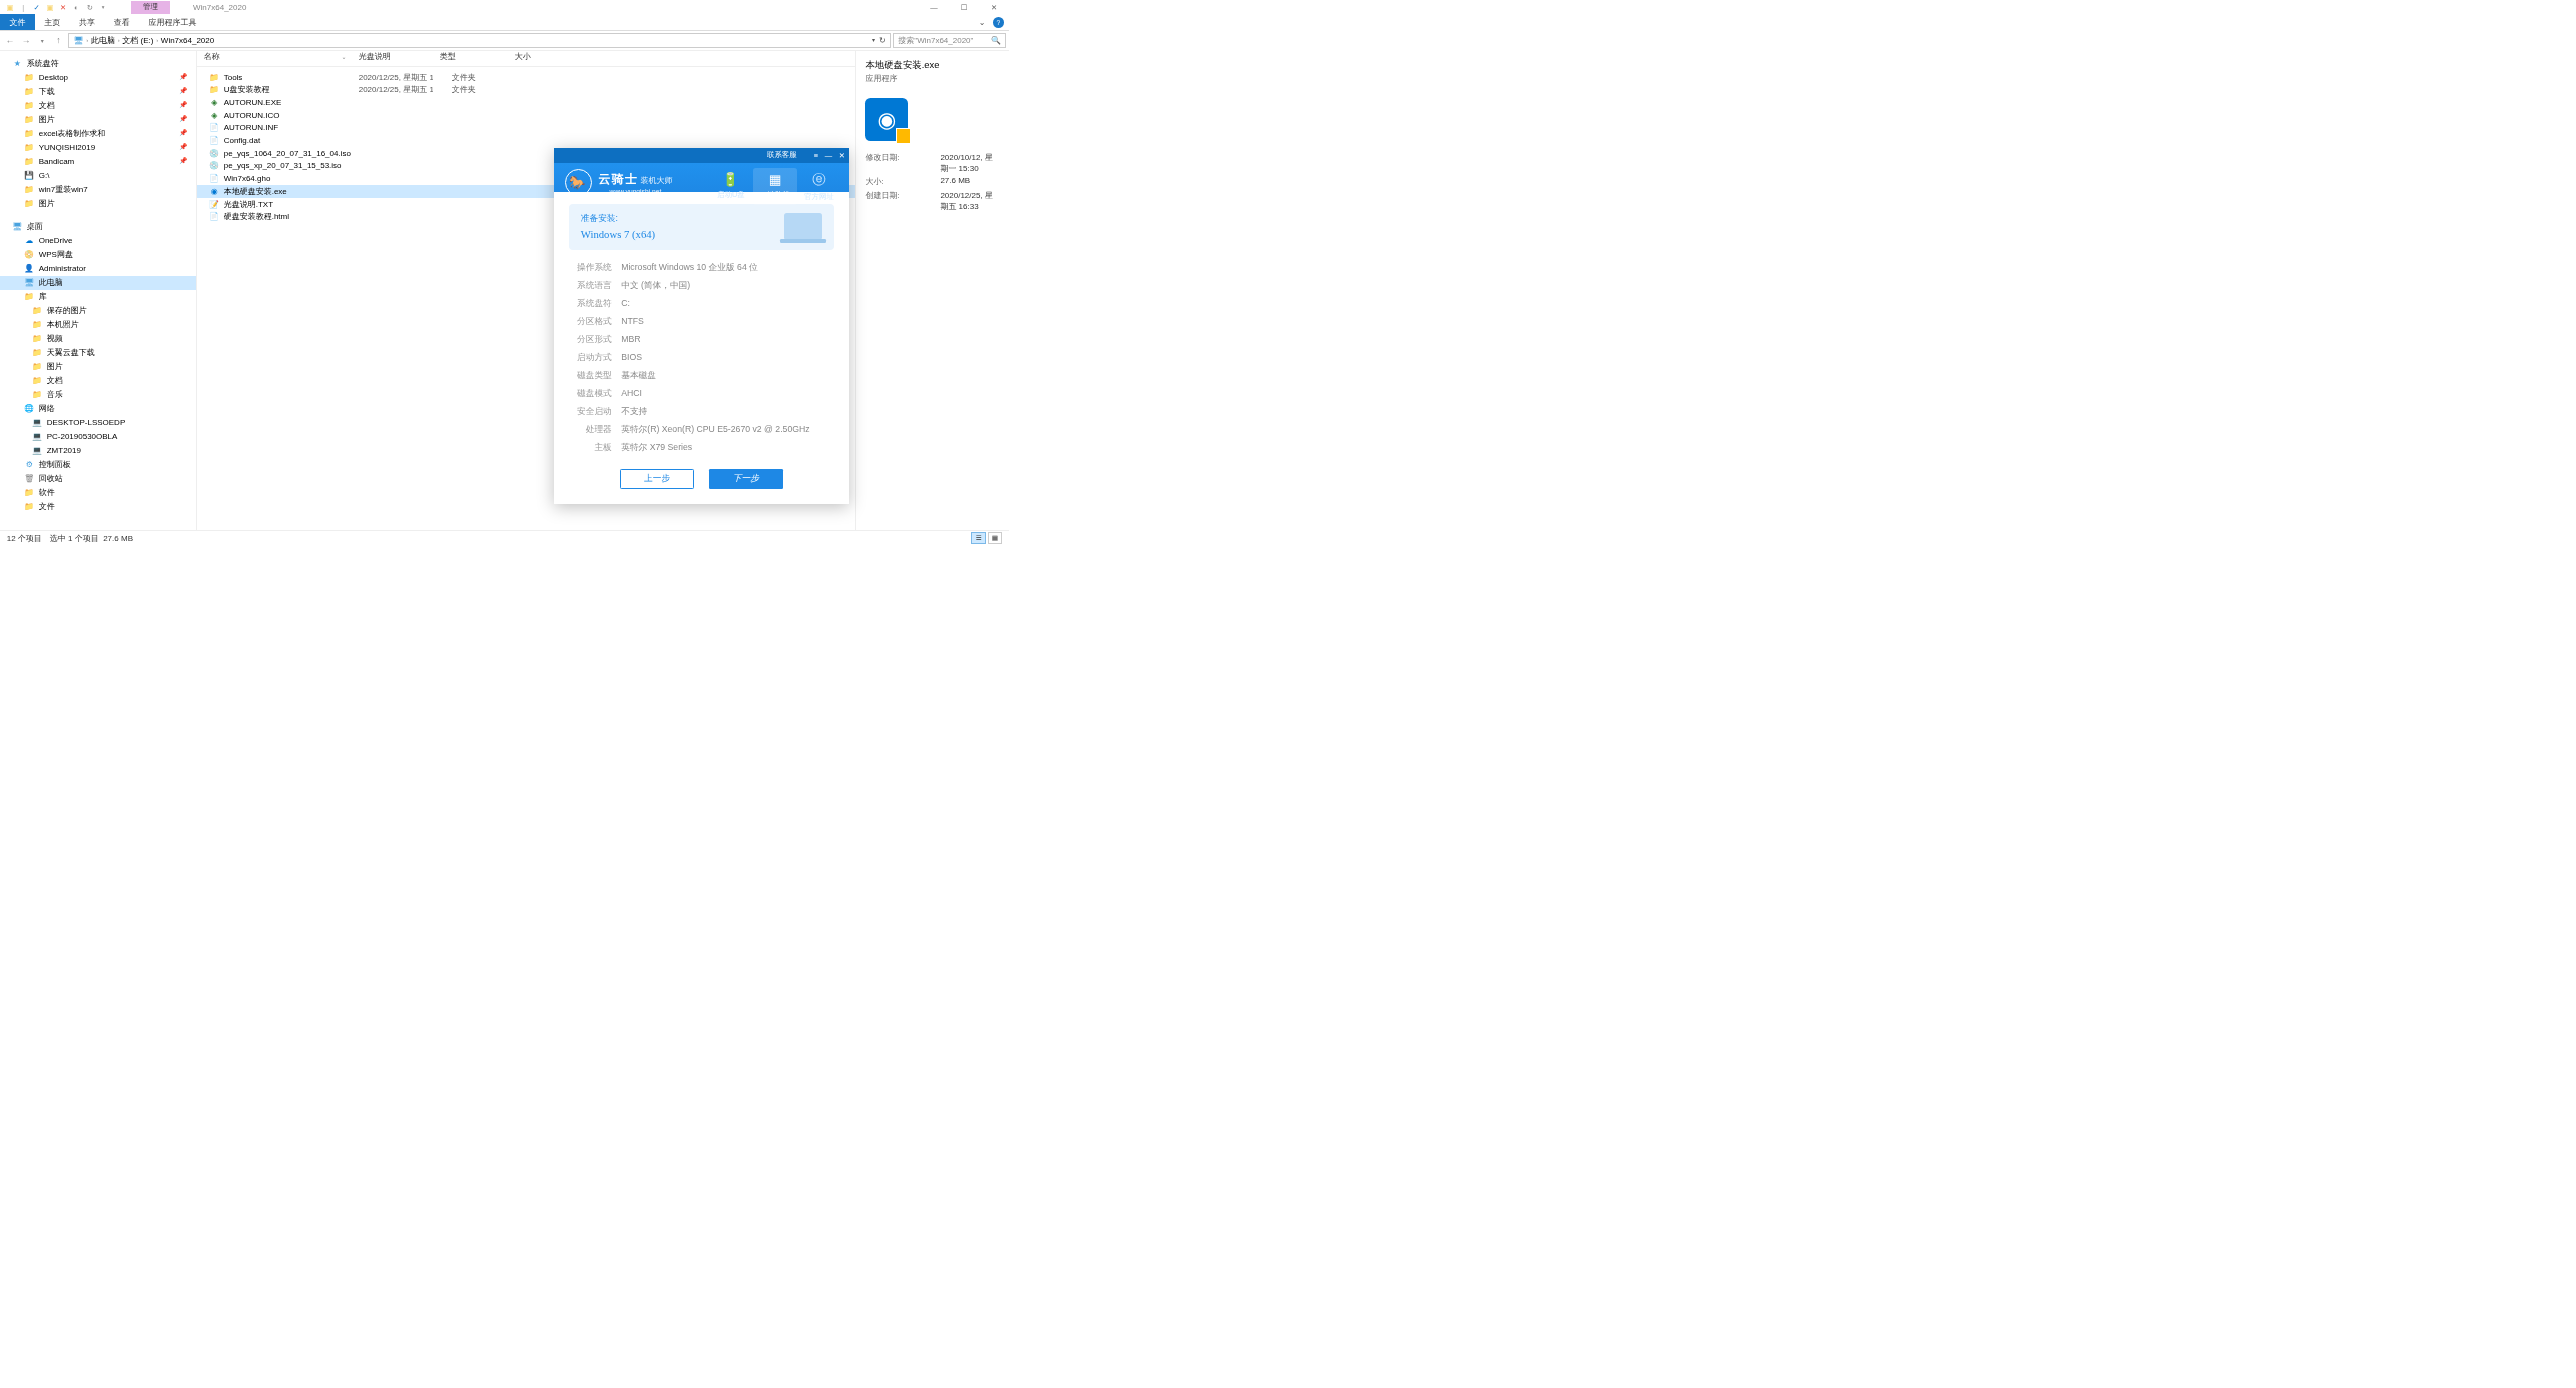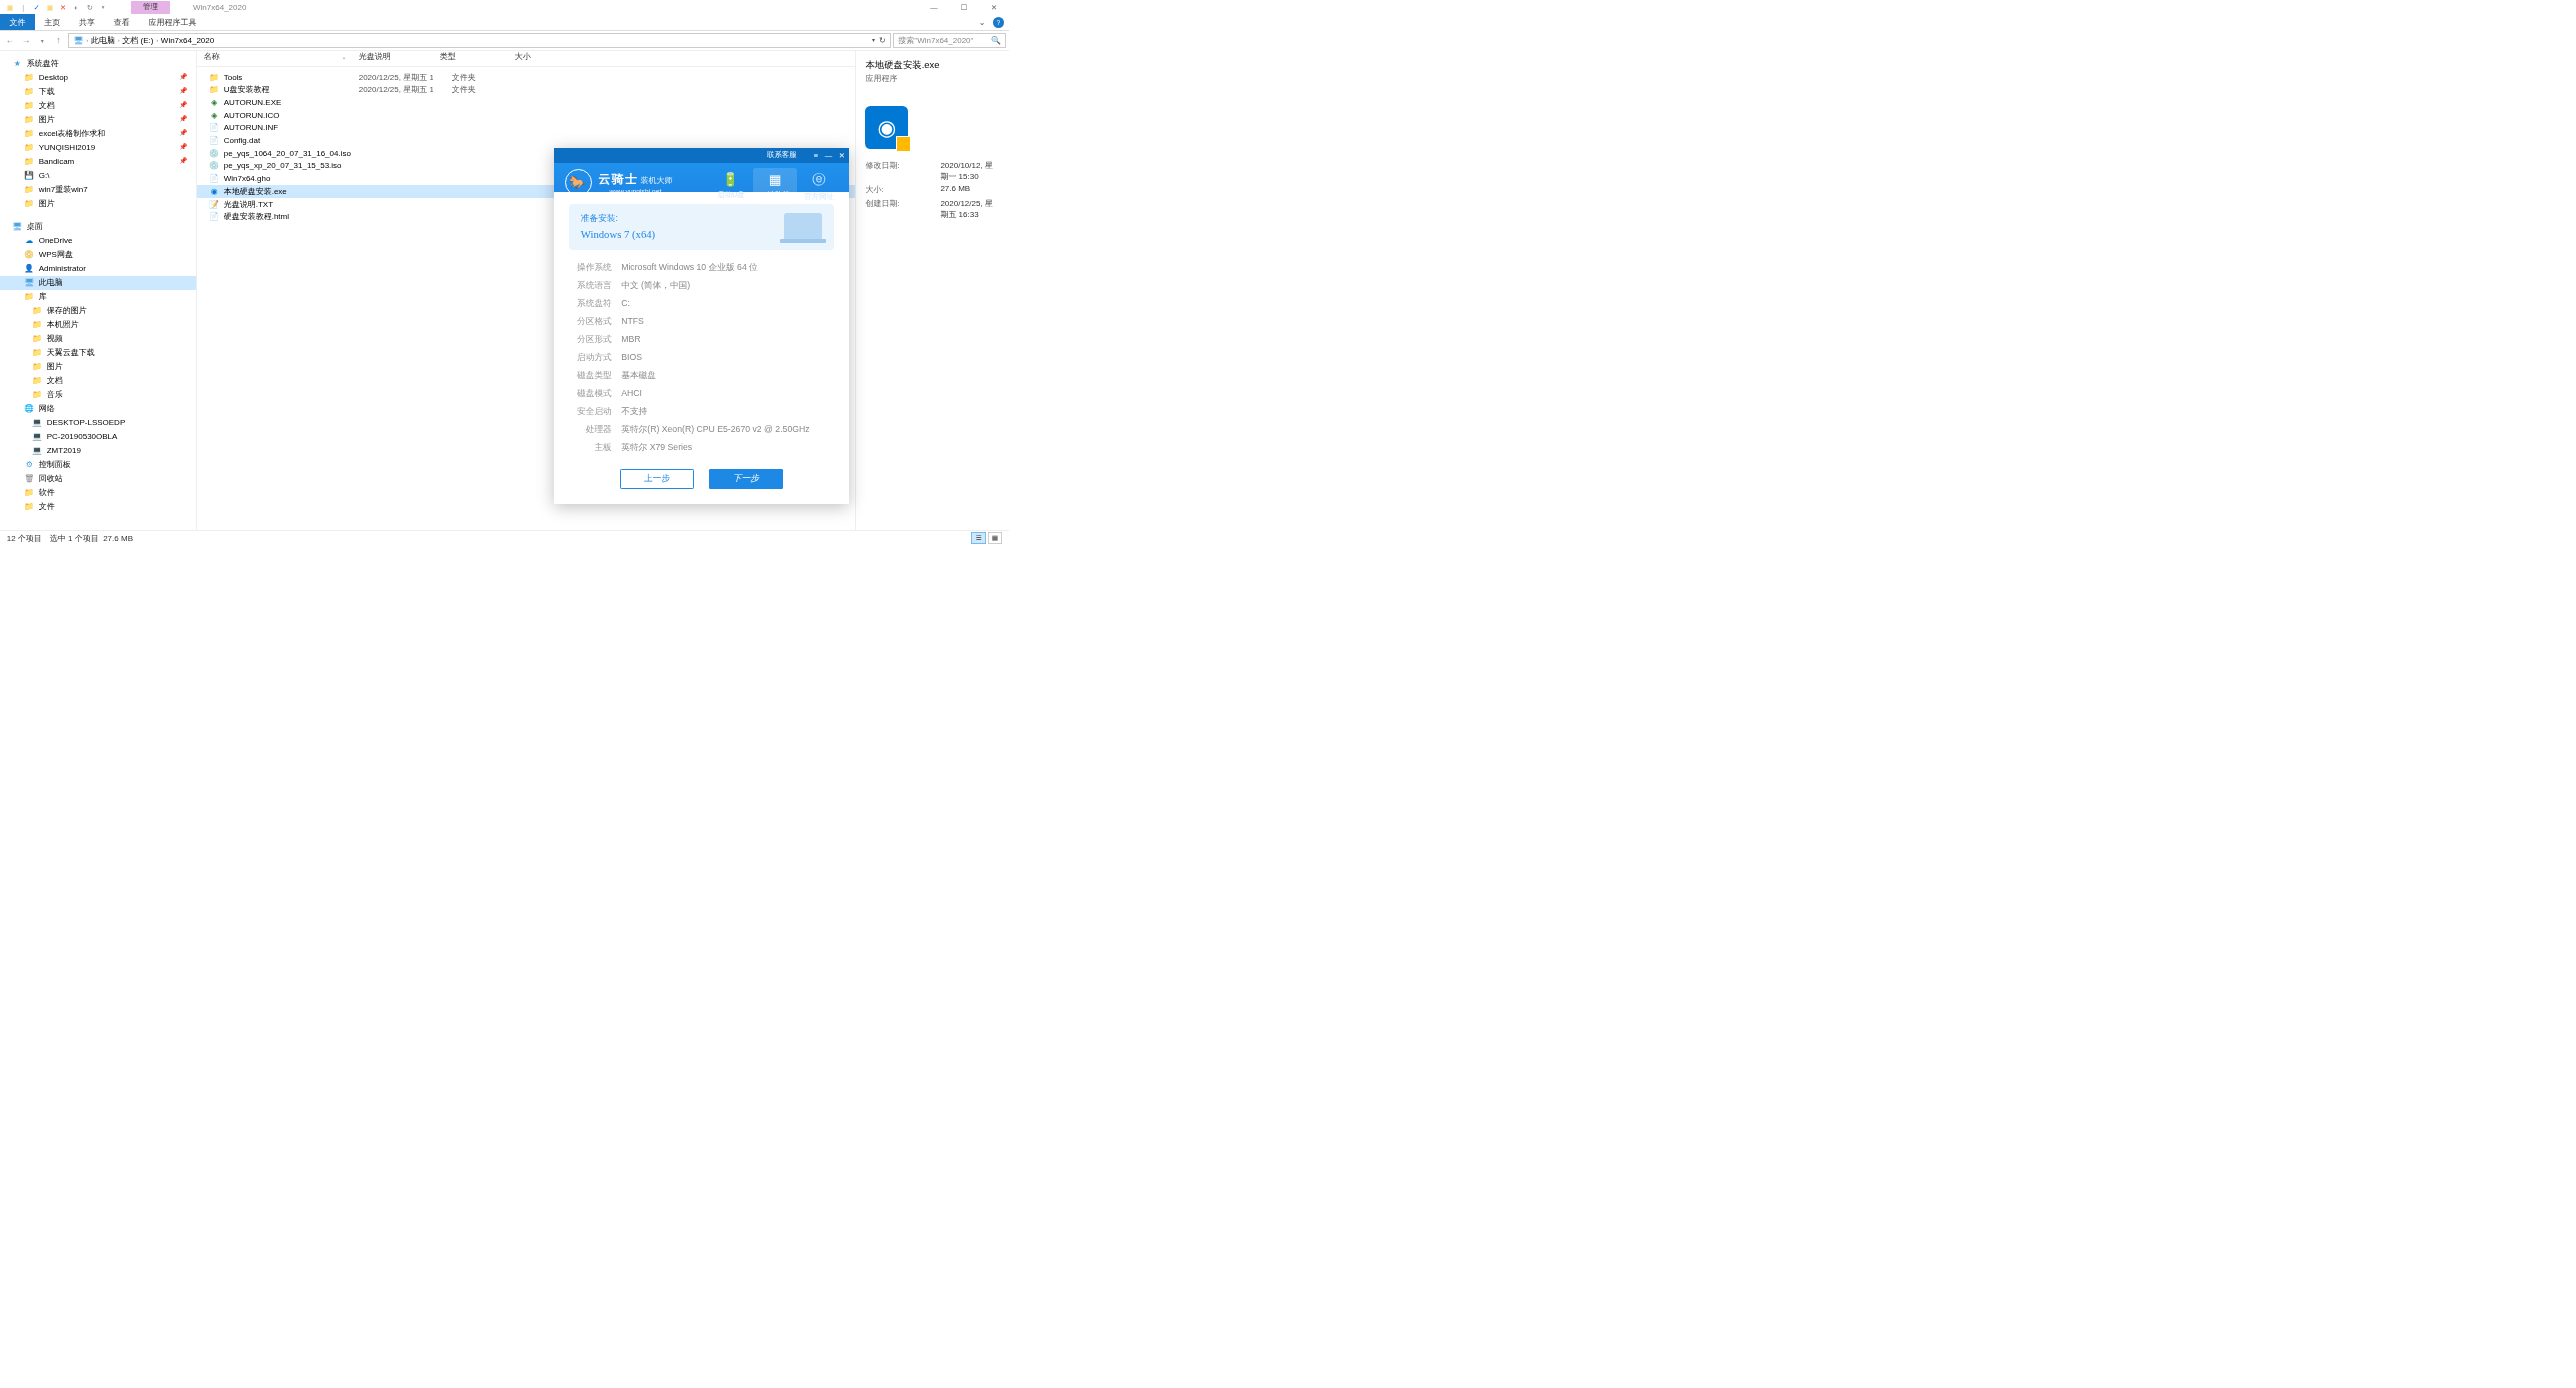--- a/index.html
+++ b/index.html
@@ -56,21 +56,21 @@
 .row { display: flex; height: 12.7px; align-items: center; font-size: 8px; }
 .row.selected { background: #cce8ff; }
 .row .rn { width: 155px; padding-left: 12px; display: flex; align-items: center; gap: 4px; }
 .row .rd { width: 81px; padding-left: 6.7px; color: #555; overflow: hidden; white-space: nowrap; }
 .row .rt { width: 75px; padding-left: 6.7px; color: #555; margin-left: 12px; }
 .row .ic { width: 10.7px; height: 10.7px; display: inline-flex; align-items: center; justify-content: center; }
 
 
 .details { width: 154px; border-left: 0.7px solid #eee; padding: 8px 9.4px; font-size: 8px; }
 .details h3 { font-size: 9.4px; font-weight: normal; margin-bottom: 1.3px; }
-.details .sub { color: #666; margin-bottom: 22px; }
+.details .sub { color: #666; margin-bottom: 14px; }
 .details .bigicon { width: 43px; height: 43px; background: #0078d4; border-radius: 5.4px; display: flex; align-items: center; justify-content: center; color: #fff; font-size: 21.5px; margin-bottom: 10.7px; position: relative; }
 .details .bigicon::after { content: ""; position: absolute; right: -2.7px; bottom: -2.7px; width: 13.4px; height: 13.4px; background: #ffb900; border: 1.3px solid #fff; }
 .details .prop { display: flex; margin-bottom: 2.7px; gap: 37px; }
 .details .prop .k { width: 38px; color: #666; }
 .details .prop .v { flex: 1; color: #333; }
 
 
 .status { height: 14.8px; border-top: 0.7px solid #eee; display: flex; align-items: center; padding: 0 6.7px; font-size: 8px; color: #333; gap: 8px; }
 .status .viewbtns { margin-left: auto; display: flex; gap: 1.3px; }
 .status .viewbtns span { width: 14.8px; height: 12px; border: 0.7px solid #ccc; display: inline-flex; align-items: center; justify-content: center; font-size: 6.7px; }

